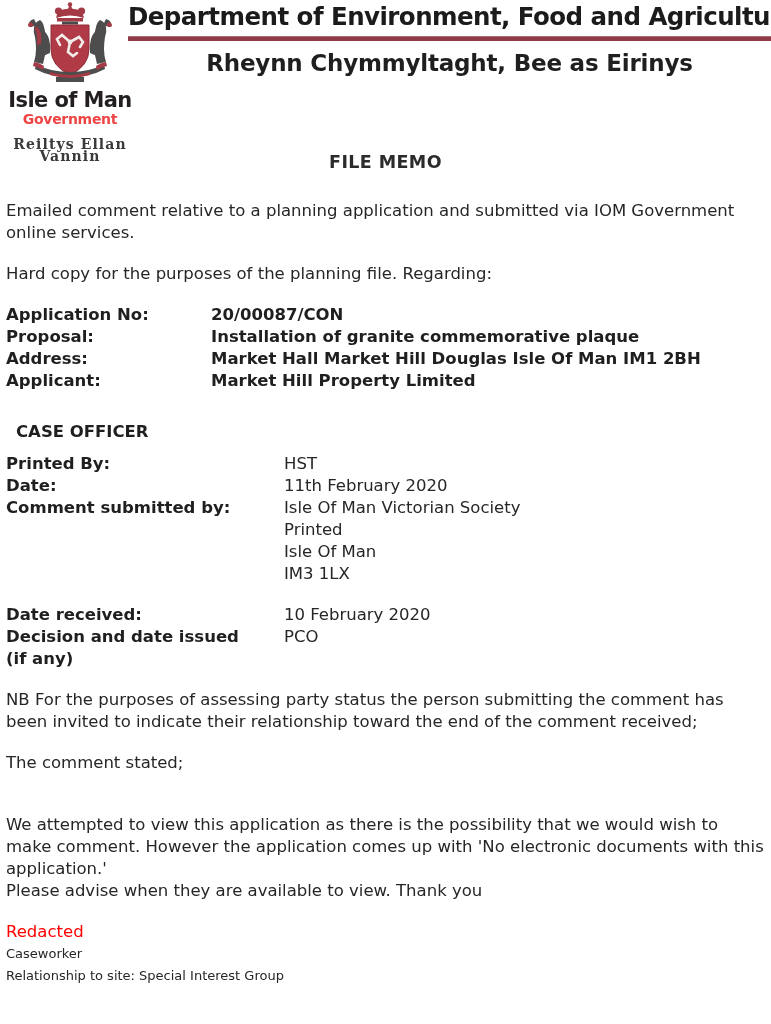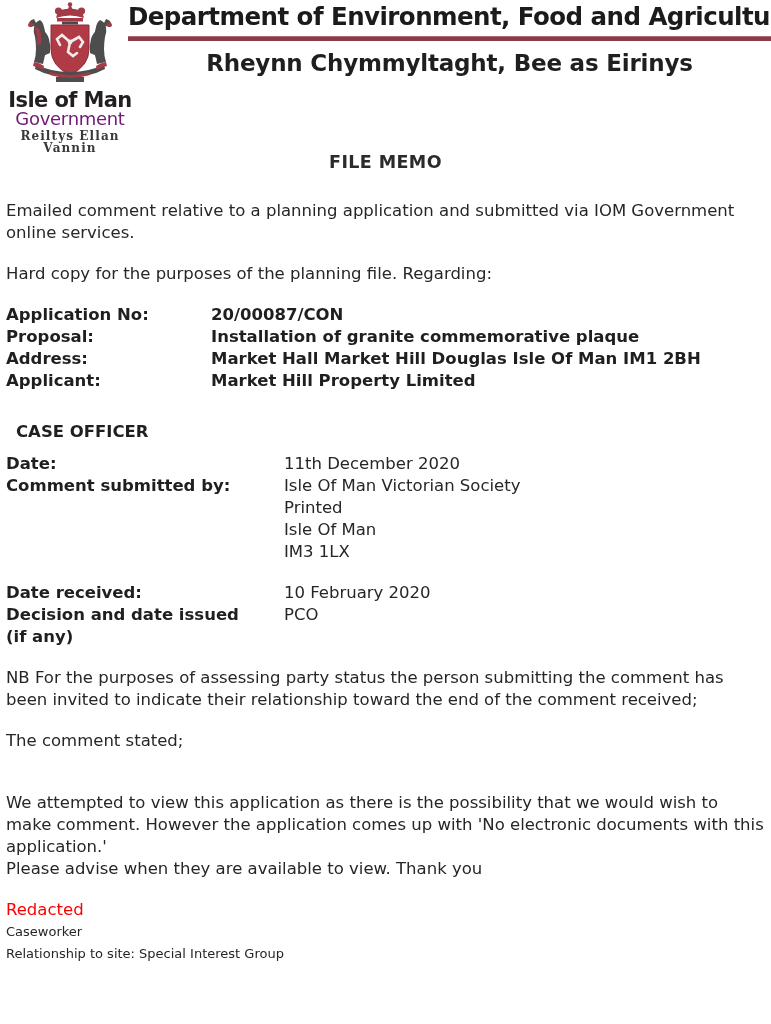--- a/index.html
+++ b/index.html
@@ -38,34 +38,34 @@
     font-family: "DejaVu Sans", "Liberation Sans", sans-serif;
     font-weight: bold;
     font-size: 21px;
     letter-spacing: -0.6px;
     line-height: 22px;
     color: #231f20;
     margin-top: 1px;
   }
   .logo-gov {
     font-family: "DejaVu Sans", "Liberation Sans", sans-serif;
-    font-weight: normal;
-    font-size: 18px;
+    font-weight: bold;
+    font-size: 14px;
     letter-spacing: -0.3px;
     line-height: 16px;
-    color: #701a75;
+    color: #ef4444;
   }
   .logo-manx {
     font-family: "DejaVu Serif", "Liberation Serif", serif;
     font-weight: bold;
-    font-size: 12px;
+    font-size: 14px;
     letter-spacing: 1.1px;
     line-height: 12px;
     color: #3a3a3a;
-    margin-top: 3px;
+    margin-top: 11px;
   }
 
   .dept-title {
     position: absolute;
     left: 128px;
     right: 2px;
     top: 2px;
     font-weight: bold;
     font-size: 24.5px;
     letter-spacing: -0.55px;
@@ -266,22 +266,26 @@
     </tbody>
   </table>
 
   <div class="blank-gap"></div>
 
   <div class="section-head">CASE OFFICER</div>
 
   <table class="kv kv-case">
     <tbody>
       <tr>
+        <td class="k">Printed By:</td>
+        <td class="v">HST</td>
+      </tr>
+      <tr>
         <td class="k">Date:</td>
-        <td class="v">11th December 2020</td>
+        <td class="v">11th February 2020</td>
       </tr>
       <tr>
         <td class="k">Comment submitted by:</td>
         <td class="v">Isle Of Man Victorian Society</td>
       </tr>
       <tr>
         <td class="k"></td>
         <td class="v">Printed</td>
       </tr>
       <tr>

